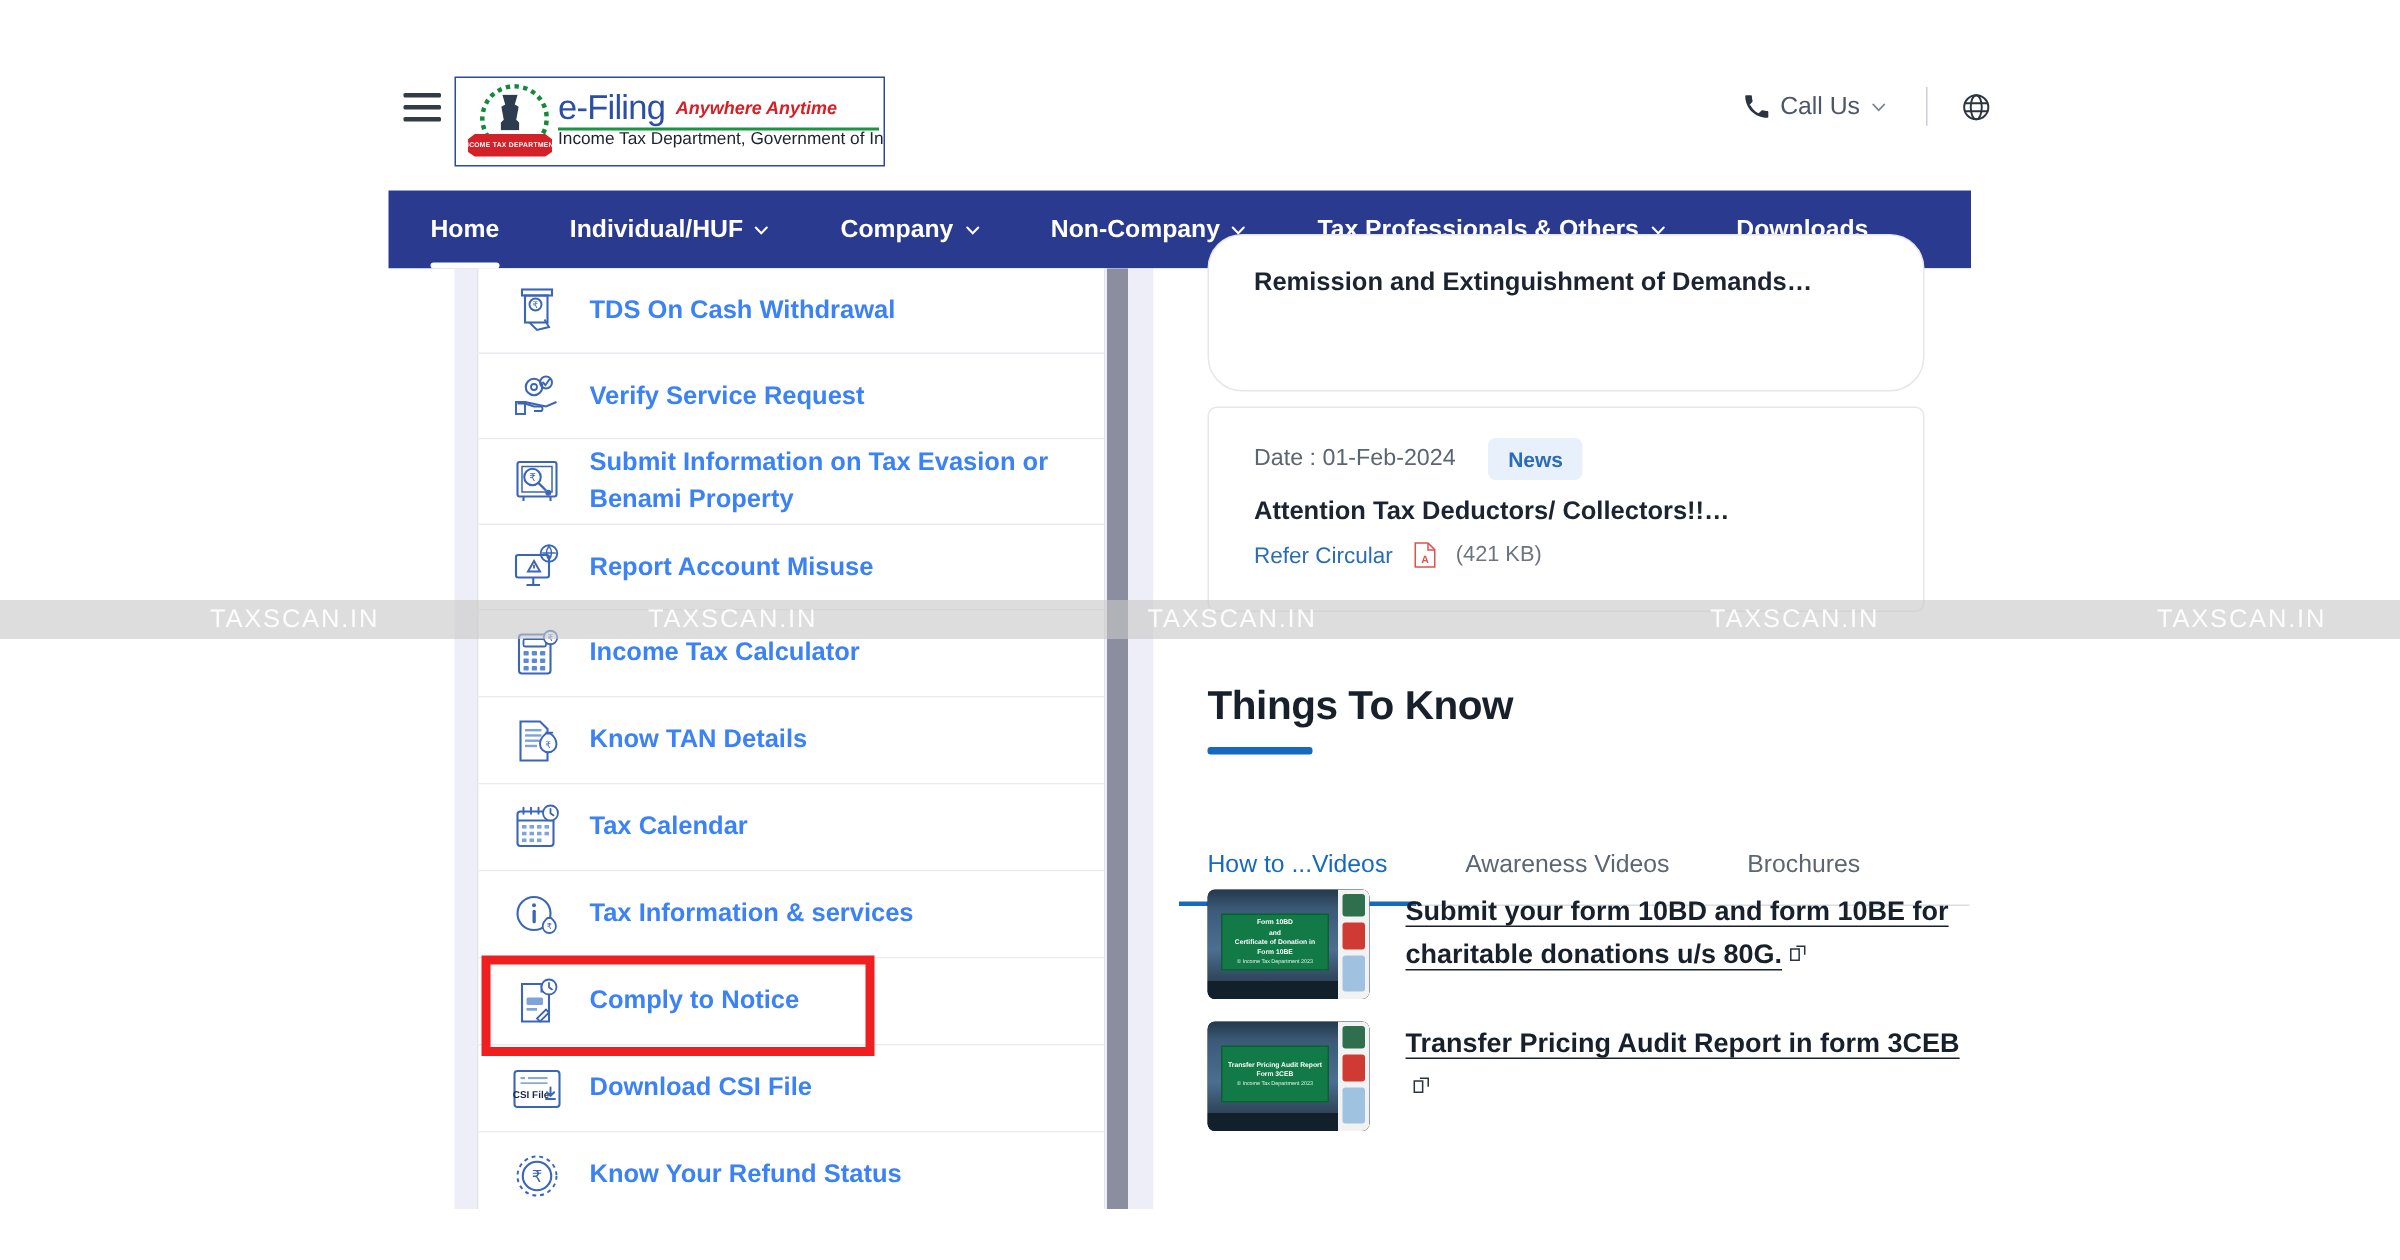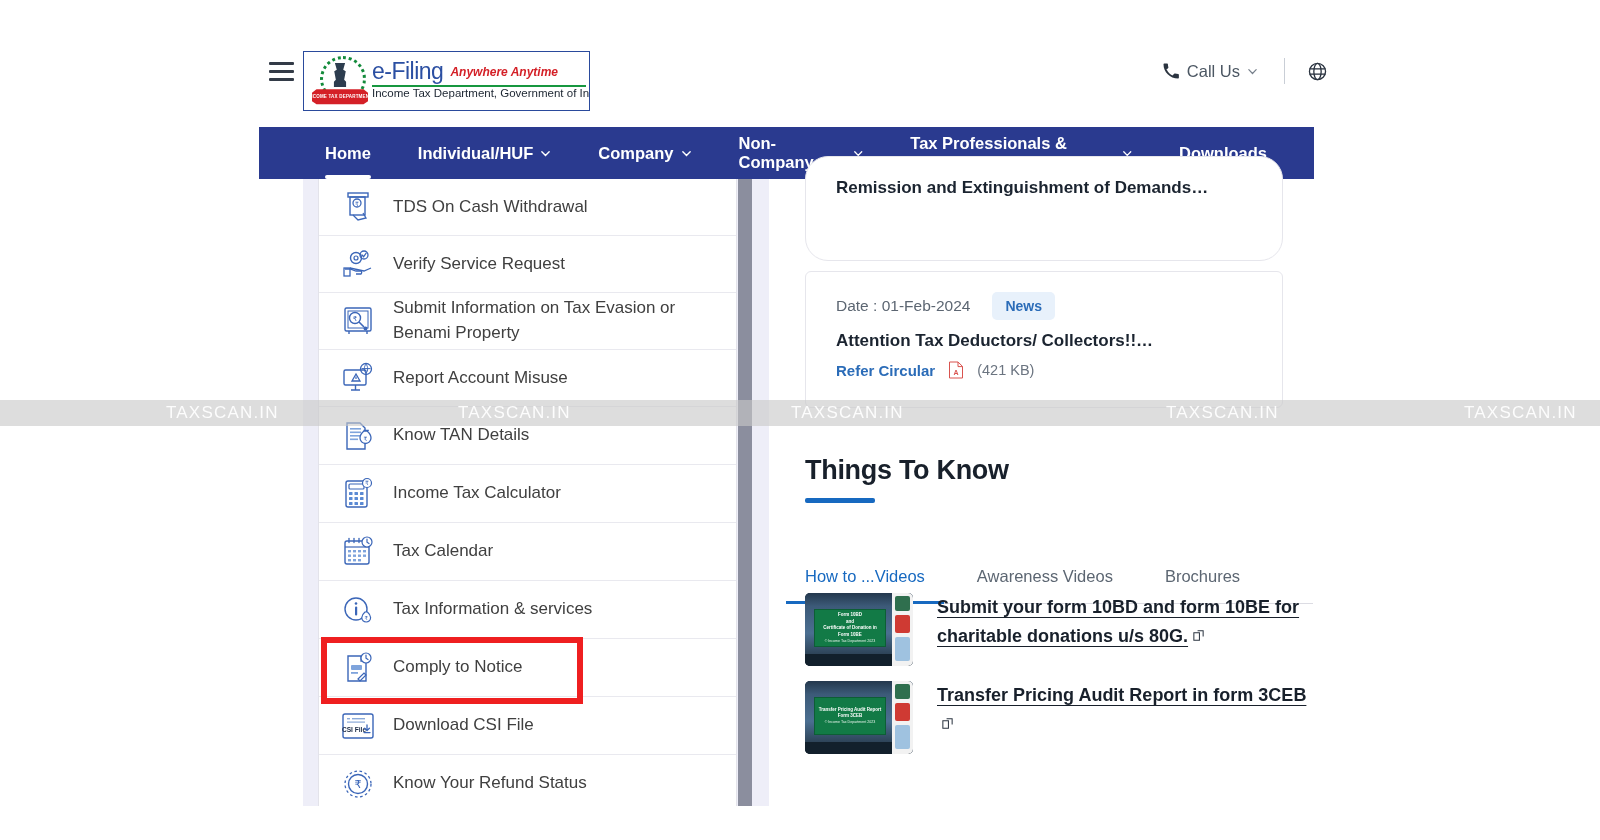--- a/index.html
+++ b/index.html
@@ -69,21 +69,21 @@
   .call-label { font-size: 16.5px; color: #4c5763; }
   .caret-down { width:11px; height:11px; display:inline-block; }
   .hdr-sep { width:1px; height:26px; background:#c9ced6; margin: 0 22px 0 26px; }
   .globe-ico { width: 21px; height: 21px; display:block; cursor:pointer; }
 
   
   .navbar {
     position: absolute; left: 259px; top: 127px; width: 1055px; height: 52px;
     background: #2a3a8f;
   }
-  .navlist { display:flex; align-items:center; height: 52px; padding-left: 66px; box-sizing:border-box; }
+  .navlist { display:flex; align-items:center; height: 52px; padding-left: 28px; box-sizing:border-box; }
   .navitem {
     position: relative; color:#ffffff; font-size:16.5px; font-weight:700;
     margin-right: 47px; display:flex; align-items:center; gap:7px; cursor:pointer; height: 52px;
   }
   .navitem.active .nav-underline {
     position:absolute; left:0; bottom:0; width: 100%; height: 4px; background:#ffffff; border-radius:2px;
   }
   .nav-caret { width: 11px; height: 11px; display:inline-block; }
 
   
@@ -100,21 +100,21 @@
     box-sizing:border-box; overflow:hidden;
   }
   .side-item {
     display:flex; align-items:center; gap: 16px;
     padding: 0 18px 0 20px; box-sizing:border-box;
     border-bottom: 1px solid #e9e9ef; cursor:pointer; background:#fff;
   }
   .side-ico { width: 38px; height: 40px; flex: 0 0 38px; display:flex; align-items:center; justify-content:center; }
   .side-ico svg { display:block; }
   .side-label {
-    font-size: 17px; font-weight: 400; color: #404040; line-height: 1.46;
+    font-size: 17px; font-weight: 700; color: #3b82f6; line-height: 1.46;
   }
 
   
   .scroll-track {
     position:absolute; left: 737px; top: 0; width: 32px; height: 627px; background: #eeeef8;
   }
   .scroll-thumb {
     position:absolute; left: 738px; top: 0; width: 14px; height: 627px;
     background: #8b8e9e; border-radius: 0;
   }
@@ -135,21 +135,21 @@
   .card-a .news-title { position:absolute; left: 30px; top: 20px; }
 
   .meta-row { position:absolute; left:30px; top: 20px; display:flex; align-items:center; gap: 22px; }
   .meta-date { font-size: 15.5px; color: #5c6672; }
   .tag-news {
     background:#e8f1fb; color:#2b6cb8; font-size:14px; font-weight:700;
     padding: 6px 13px; border-radius: 5px;
   }
   .card-b .news-title { position:absolute; left: 30px; top: 58px; }
   .refer-row { position:absolute; left: 30px; top: 89px; display:flex; align-items:center; gap: 13px; }
-  .refer-link { font-size: 15px; font-weight:700; color:#2b6cb8; text-decoration:none; cursor:pointer; }
+  .refer-link { font-size: 15px; font-weight:400; color:#2b6cb8; text-decoration:none; cursor:pointer; }
   .pdf-ico { width: 16px; height: 18px; display:block; }
   .file-size { font-size: 14.5px; color:#6b7480; }
 
   
   .ttk-wrap { position:absolute; left: 36px; top: 276px; width: 545px; }
   .ttk-title { font-size: 27px; font-weight: 700; color: #18202b; letter-spacing:-0.3px; }
   .ttk-rule { width: 70px; height: 5px; background:#1769c0; border-radius:2px; margin-top: 12px; }
 
   .tabs { position:absolute; left: 36px; top: 356px; width: 508px; border-bottom: 1px solid #dcdce3; display:flex;margin-top:32px; }
   .tab {
@@ -194,21 +194,21 @@
   }
 
   
   .wm-band {
     position:absolute; left:0; top: 400px; width: 1600px; height: 26px;
     background: rgba(200,200,200,0.62); z-index: 50;
     display:flex; align-items:center; pointer-events:none;
   }
   .wm-band span {
     position:absolute; font-size: 17px; color: rgba(255,255,255,0.92);
-    letter-spacing: 1.2px; font-family: "Liberation Sans", sans-serif; margin-left: 26px;
+    letter-spacing: 1.2px; font-family: "Liberation Sans", sans-serif;
   }
   .wm-lower {
     position: absolute; left: 0; top: 806px; width: 1600px; height: 34px; background:#ffffff; z-index: 60;
   }
 </style>
 </head>
 <body>
 
 <div id="root">
   <div class="page-shell">
@@ -353,38 +353,20 @@
             <svg width="34" height="34" viewBox="0 0 34 34">
               <rect x="3" y="9" width="22" height="15" rx="1.5" fill="none" stroke="#3b66b8" stroke-width="1.4"></rect>
               <path d="M10 29 h9 M14.5 24 v5" fill="none" stroke="#3b66b8" stroke-width="1.4"></path>
               <path d="M11 20 l4 -7 l4 7 z" fill="none" stroke="#3b66b8" stroke-width="1.3"></path>
               <line x1="15" y1="15.5" x2="15" y2="18" stroke="#3b66b8" stroke-width="1.2"></line>
               <circle cx="25" cy="8" r="5.5" fill="none" stroke="#3b66b8" stroke-width="1.3"></circle>
               <path d="M20.5 7.6 h9 M25 3.2 c2.2 2.4 2.2 6.6 0 9 c-2.2 -2.4 -2.2 -6.6 0 -9" fill="none" stroke="#3b66b8" stroke-width="1"></path>
             </svg>
           </span>
           <span class="side-label">Report Account Misuse</span>
-        </div>
-
-        <div class="side-item" style="height:58px;">
-          <span class="side-ico">
-            <svg width="34" height="34" viewBox="0 0 34 34">
-              <path d="M6 4 h13 l5 5 v21 H6 z" fill="none" stroke="#3b66b8" stroke-width="1.4"></path>
-              <g fill="#7fa4dc">
-                <rect x="9" y="9" width="11" height="1.6"></rect>
-                  <rect x="9" y="12.5" width="11" height="1.6"></rect>
-                <rect x="9" y="16" width="11" height="1.6"></rect>
-                  <rect x="9" y="19.5" width="8" height="1.6"></rect>
-              </g>
-              <path d="M23 12 c-2.5 2 -4 4.5 -4 7 a5.5 5.5 0 0 0 11 0 c0 -2.5 -1.5 -5 -4 -7 z" fill="#fff" stroke="#3b66b8" stroke-width="1.3"></path>
-              <path d="M22.6 11.4 h5.2" stroke="#3b66b8" stroke-width="1.3"></path>
-              <text x="24.5" y="21.6" font-size="6" fill="#3b66b8" text-anchor="middle" font-family="DejaVu Sans">₹</text>
-            </svg>
-          </span>
-          <span class="side-label">Know TAN Details</span>
         </div>
 
         <div class="side-item" style="height:58px;">
           <span class="side-ico">
             <svg width="34" height="34" viewBox="0 0 34 34">
               <rect x="5" y="4" width="21" height="26" rx="2" fill="none" stroke="#3b66b8" stroke-width="1.4"></rect>
               <rect x="8" y="7" width="15" height="5" rx="1" fill="none" stroke="#3b66b8" stroke-width="1.2"></rect>
               <g fill="#5b8ad4">
                 <rect x="8" y="15" width="3.5" height="3" rx=".6"></rect>
                   <rect x="13.5" y="15" width="3.5" height="3" rx=".6"></rect>
@@ -394,20 +376,38 @@
                   <rect x="19" y="20" width="3.5" height="3" rx=".6"></rect>
                 <rect x="8" y="25" width="3.5" height="3" rx=".6"></rect>
                   <rect x="13.5" y="25" width="3.5" height="3" rx=".6"></rect>
                   <rect x="19" y="25" width="3.5" height="3" rx=".6"></rect>
               </g>
               <circle cx="26" cy="6" r="4.5" fill="#fff" stroke="#3b66b8" stroke-width="1.2"></circle>
               <text x="26" y="8.4" font-size="6" fill="#3b66b8" text-anchor="middle" font-family="DejaVu Sans">₹</text>
             </svg>
           </span>
           <span class="side-label">Income Tax Calculator</span>
+        </div>
+
+        <div class="side-item" style="height:58px;">
+          <span class="side-ico">
+            <svg width="34" height="34" viewBox="0 0 34 34">
+              <path d="M6 4 h13 l5 5 v21 H6 z" fill="none" stroke="#3b66b8" stroke-width="1.4"></path>
+              <g fill="#7fa4dc">
+                <rect x="9" y="9" width="11" height="1.6"></rect>
+                  <rect x="9" y="12.5" width="11" height="1.6"></rect>
+                <rect x="9" y="16" width="11" height="1.6"></rect>
+                  <rect x="9" y="19.5" width="8" height="1.6"></rect>
+              </g>
+              <path d="M23 12 c-2.5 2 -4 4.5 -4 7 a5.5 5.5 0 0 0 11 0 c0 -2.5 -1.5 -5 -4 -7 z" fill="#fff" stroke="#3b66b8" stroke-width="1.3"></path>
+              <path d="M22.6 11.4 h5.2" stroke="#3b66b8" stroke-width="1.3"></path>
+              <text x="24.5" y="21.6" font-size="6" fill="#3b66b8" text-anchor="middle" font-family="DejaVu Sans">₹</text>
+            </svg>
+          </span>
+          <span class="side-label">Know TAN Details</span>
         </div>
 
         <div class="side-item" style="height:58px;">
           <span class="side-ico">
             <svg width="34" height="34" viewBox="0 0 34 34">
               <rect x="4" y="6" width="24" height="23" rx="2" fill="none" stroke="#3b66b8" stroke-width="1.4"></rect>
               <line x1="4" y1="12" x2="28" y2="12" stroke="#3b66b8" stroke-width="1.2"></line>
               <g stroke="#3b66b8" stroke-width="1.3" stroke-linecap="round">
                 <line x1="8" y1="3.5" x2="8" y2="7.5"></line>
                   <line x1="13" y1="3.5" x2="13" y2="7.5"></line>

